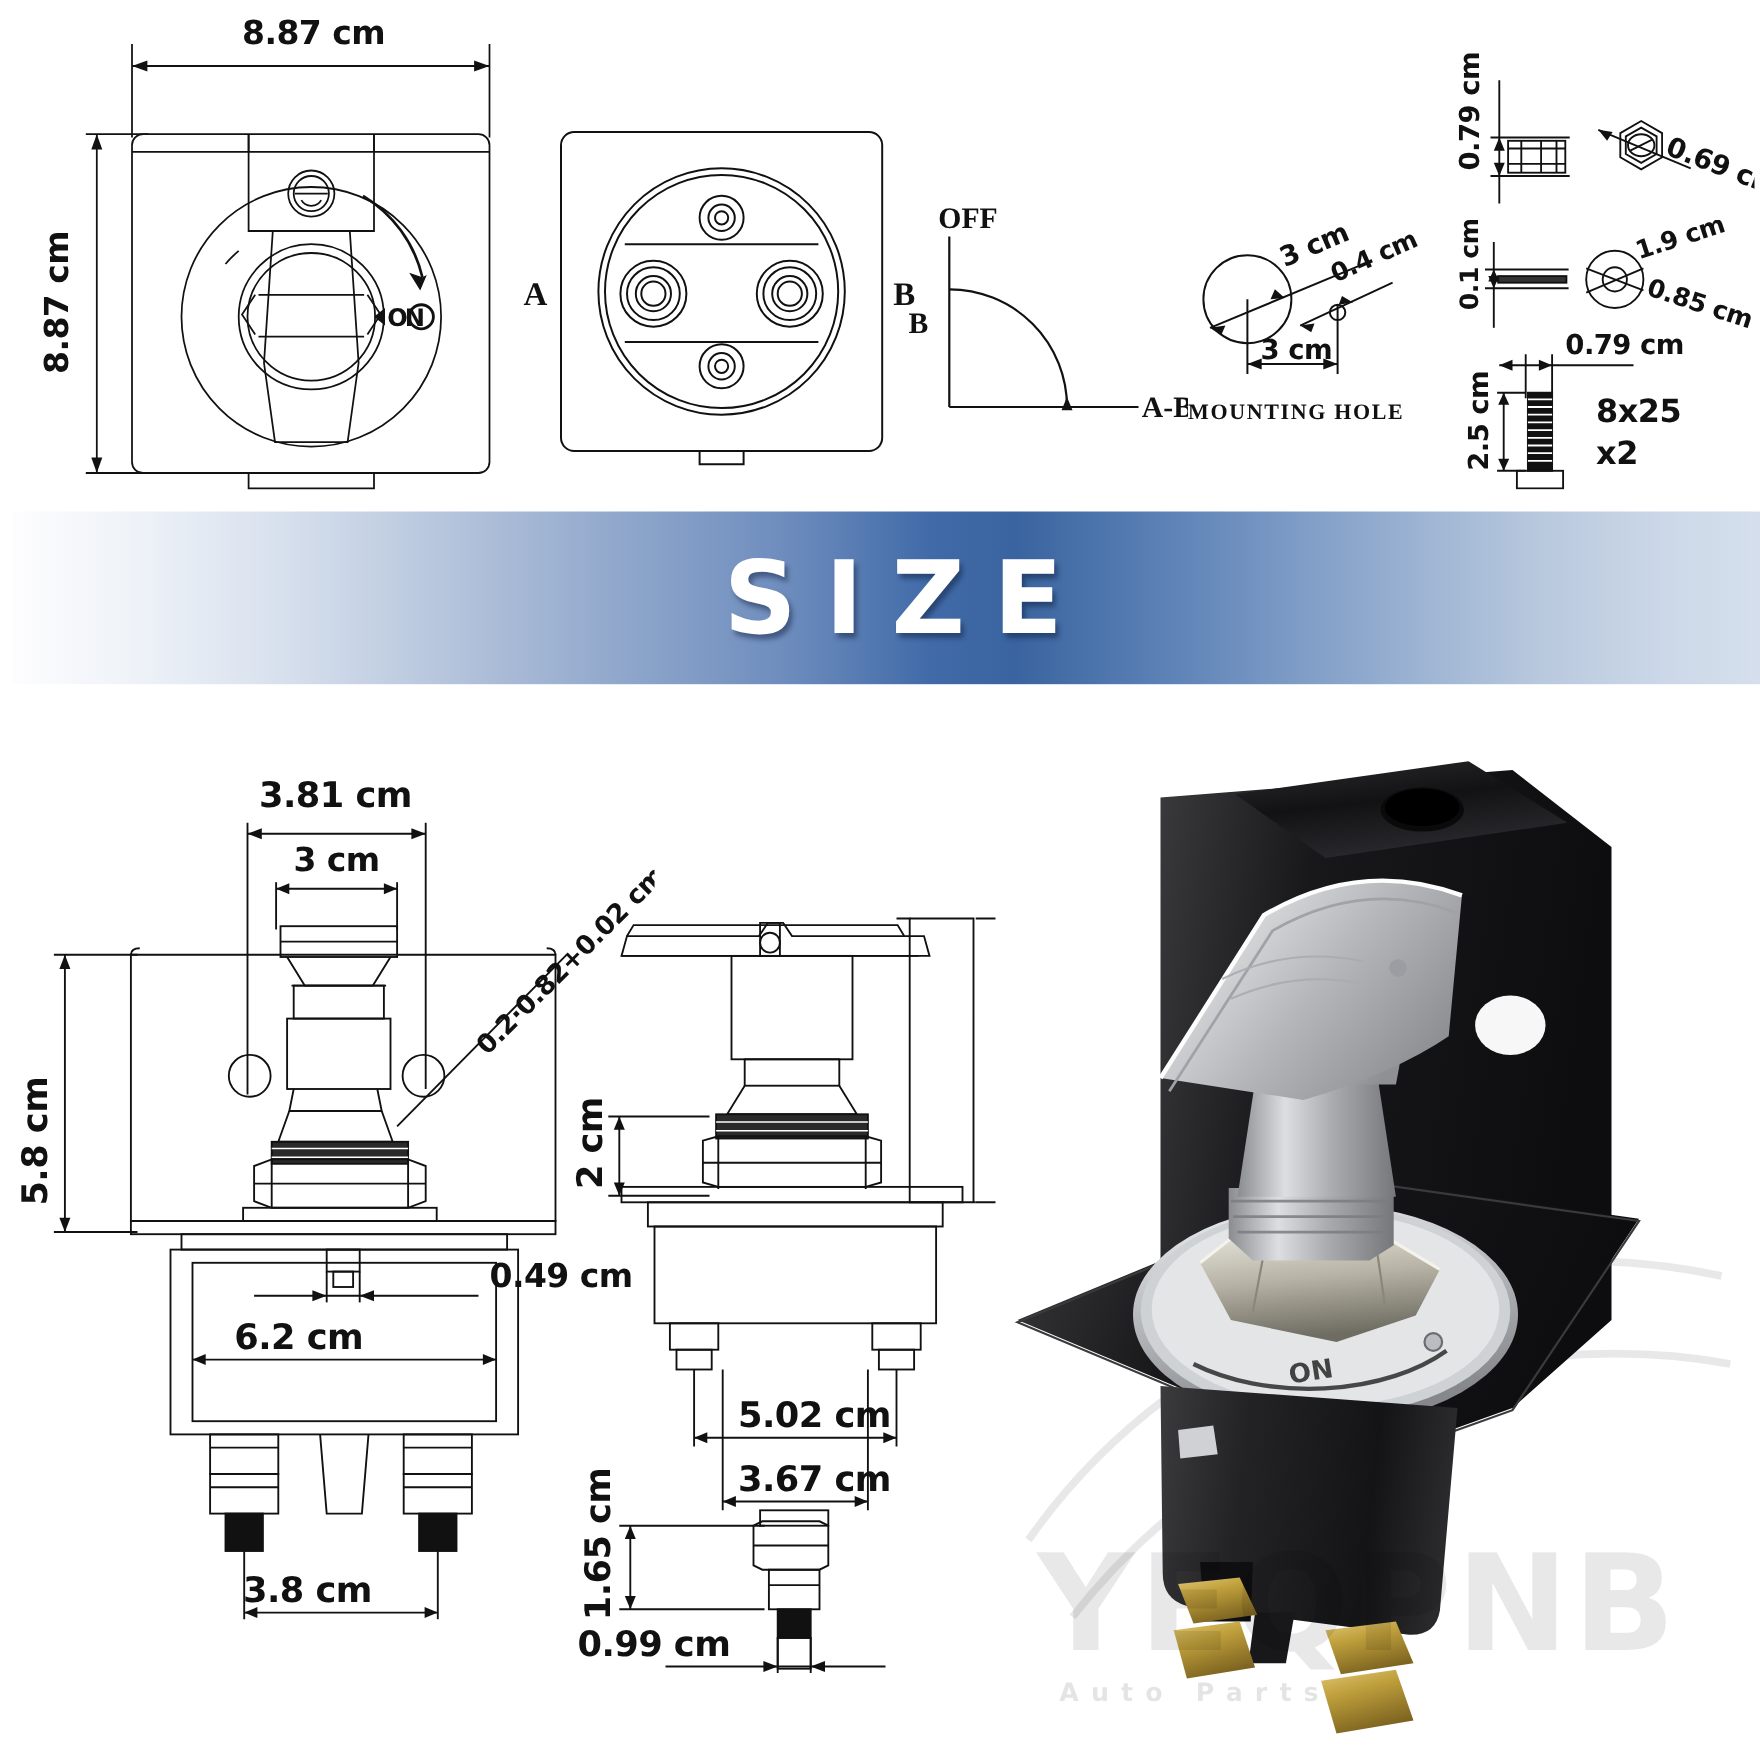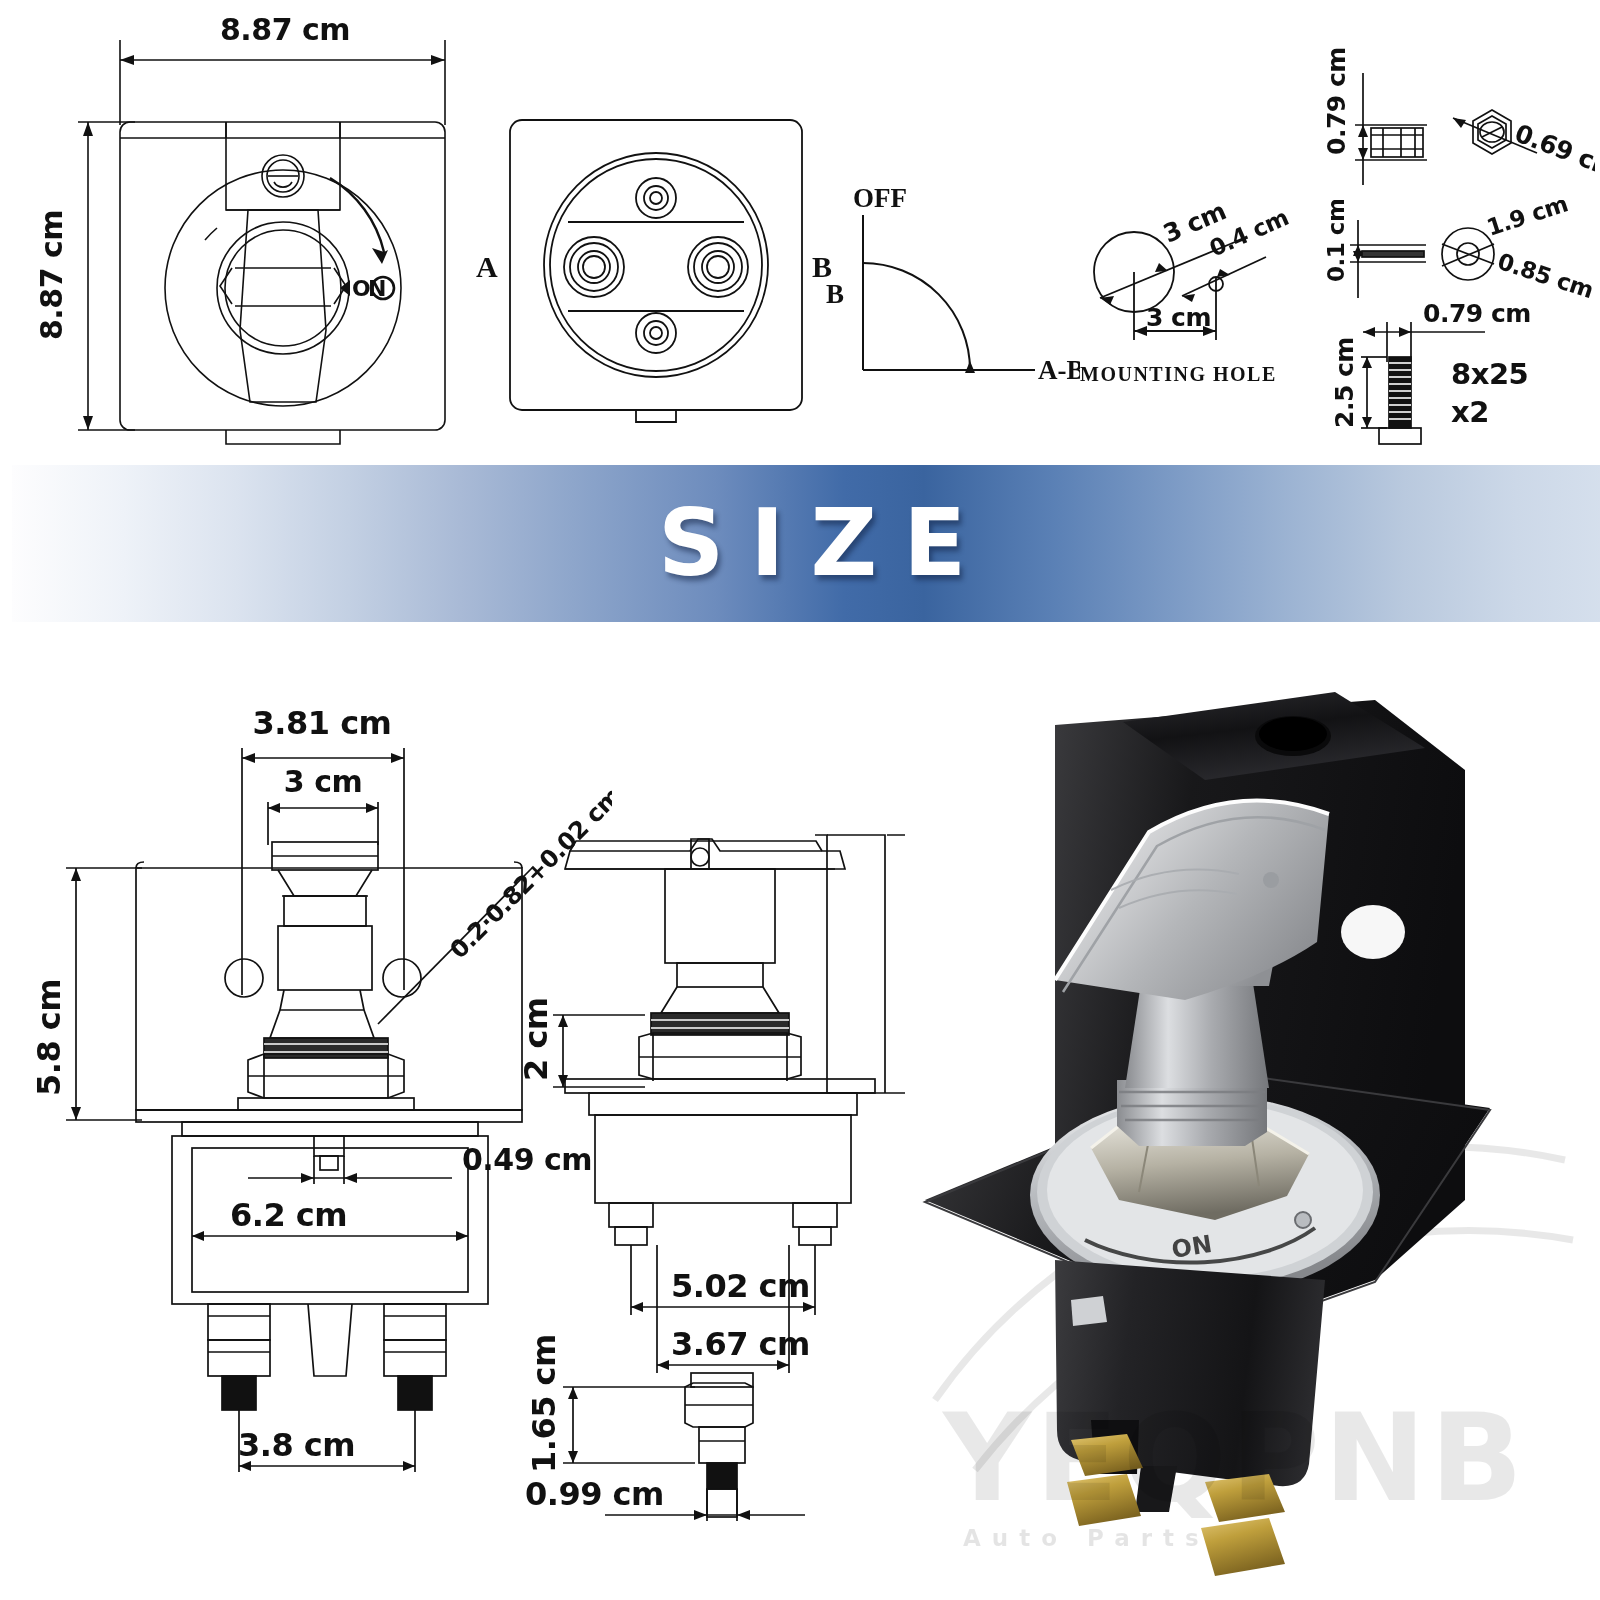--- a/index.html
+++ b/index.html
@@ -284,21 +284,21 @@
     
     
     
     
   </div>
 
   <div id="size-banner">
     <div class="word">SIZE</div>
   </div>
 
-  <div class="dwg" style="left:32px;top:660px;">
+  <div class="dwg" style="left:15px;top:660px;">
     <svg width="580" height="880" viewBox="0 0 580 880">
       <g fill="none" stroke="#111" stroke-width="1.7">
 
         <line x1="210" y1="88" x2="210" y2="330"></line>
         <line x1="372" y1="88" x2="372" y2="330"></line>
         <line x1="210" y1="98" x2="372" y2="98"></line>
         <path d="M210 98 l13 -5 v10 z" fill="#111" stroke="none"></path>
         <path d="M372 98 l-13 -5 v10 z" fill="#111" stroke="none"></path>
 
         <line x1="236" y1="142" x2="236" y2="185"></line>

